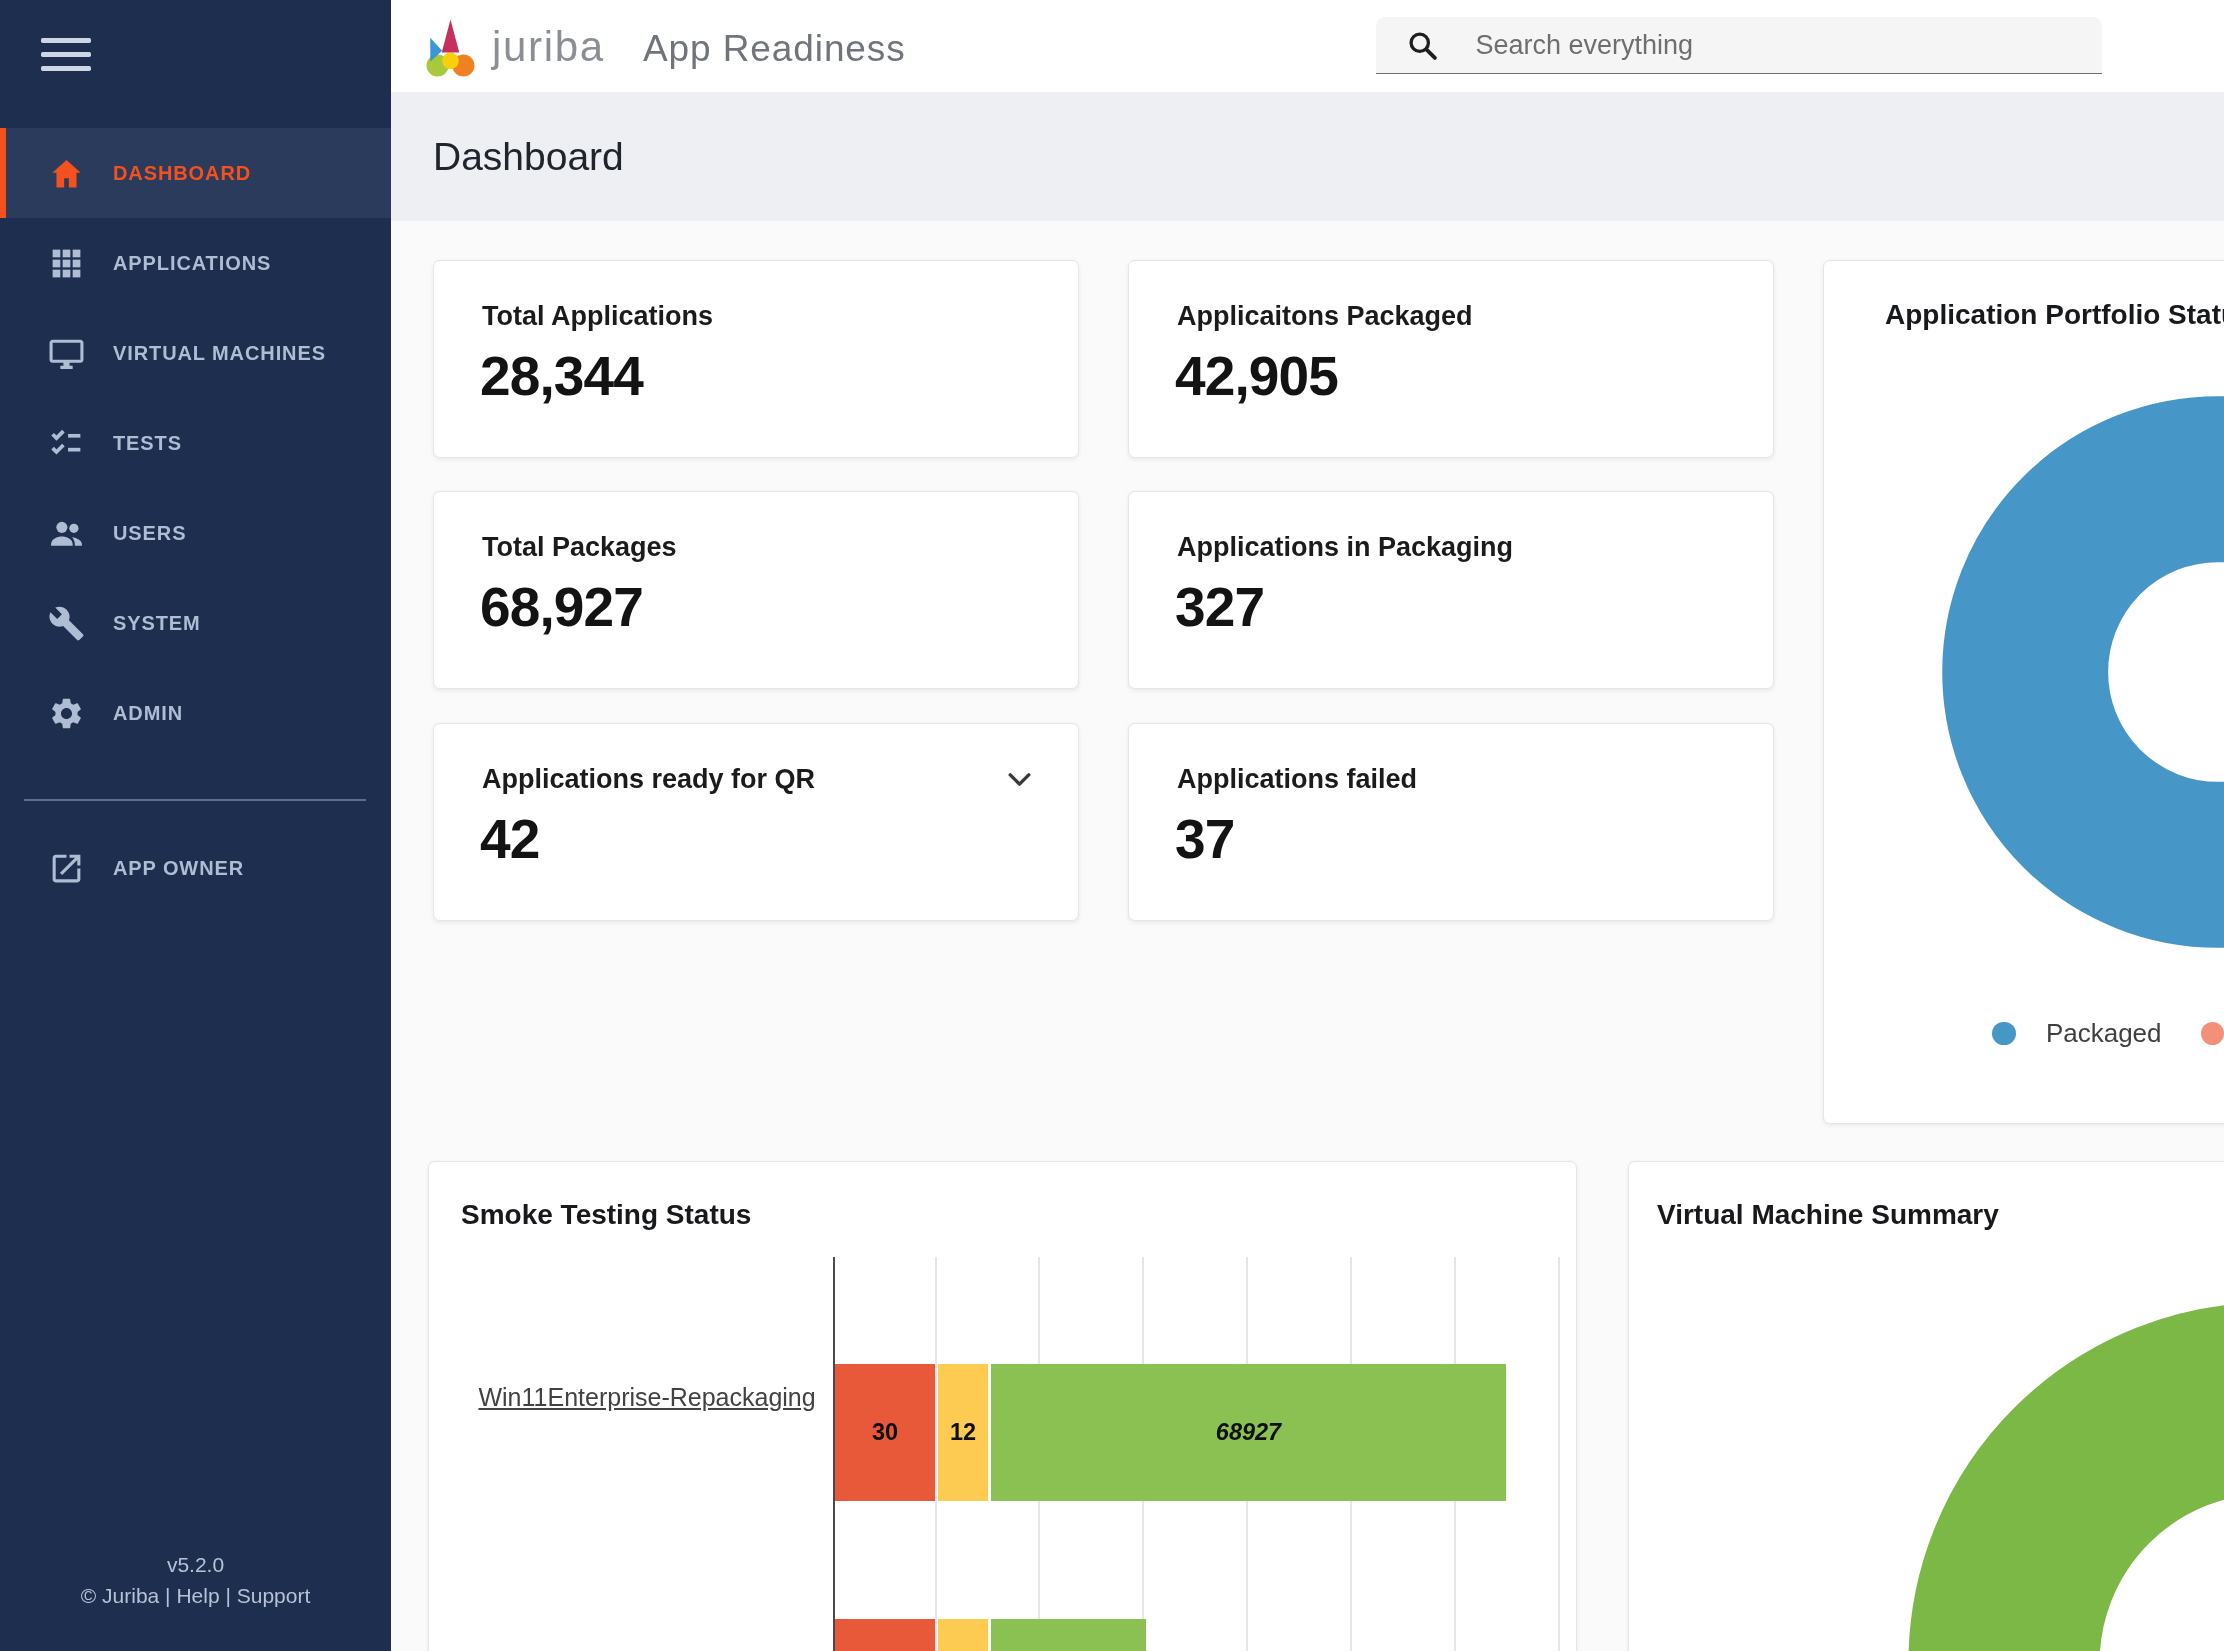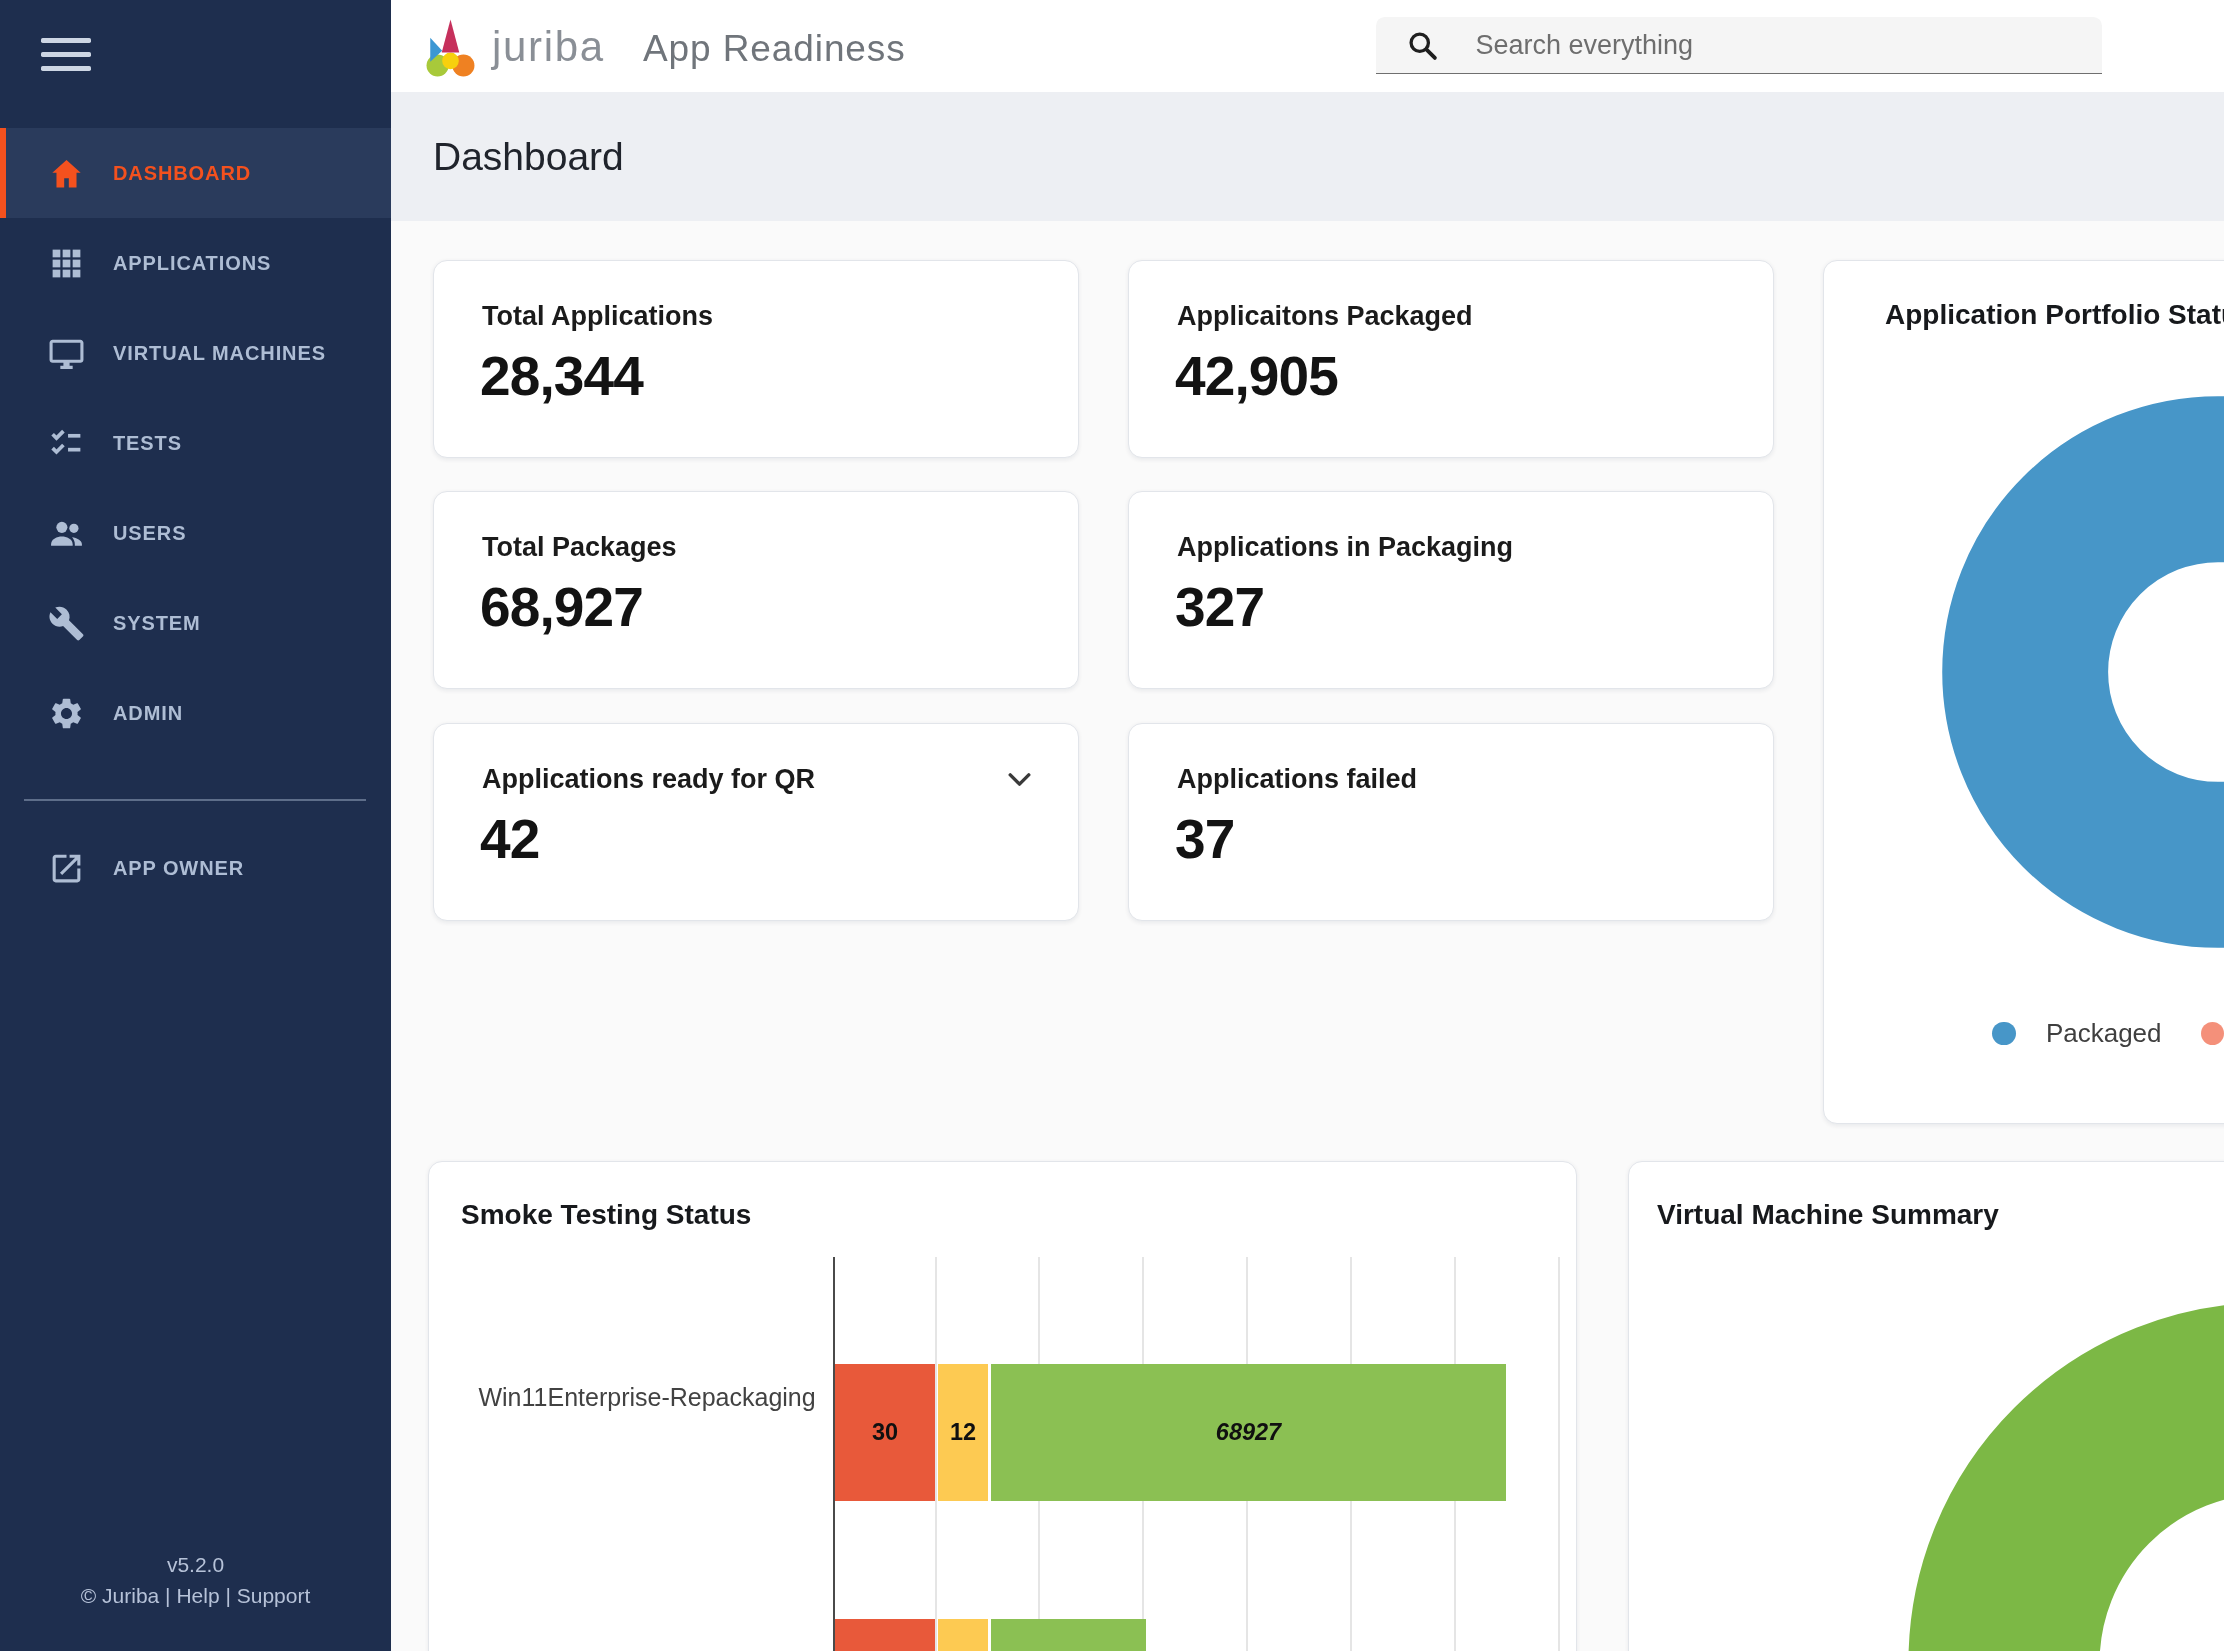--- a/index.html
+++ b/index.html
@@ -35,40 +35,40 @@
                 margin-left:35px;width:556px;font-family:inherit;}
   .search input::placeholder{color:#6e6e6e;}
 
   
   .titlebar{position:absolute;left:391px;top:92px;width:1834px;height:129px;background:#edeff3;
             display:flex;align-items:center;padding-left:42px;box-sizing:border-box;
             font-size:39px;color:#20242c;}
 
   
   .content{position:absolute;left:391px;top:222px;width:1834px;height:1430px;overflow:hidden;}
-  .card{position:absolute;background:#fff;border:0.9px solid #e2e5ea;border-radius:14px;
+  .card{position:absolute;background:#fff;border:0.9px solid #e2e5ea;border-radius:7px;
         box-shadow:0 1.7px 4.3px rgba(20,30,60,.07);box-sizing:border-box;}
   .stat-label{position:absolute;left:48px;top:40px;font-size:27px;font-weight:700;color:#1b1b1b;white-space:nowrap;}
   .stat-value{position:absolute;left:46px;top:83px;font-size:55px;font-weight:700;color:#131313;letter-spacing:-0.9px;}
   .chevron{position:absolute;right:40px;top:37px;width:37px;height:37px;cursor:pointer;}
 
   .card-title{position:absolute;font-size:28px;font-weight:700;color:#17191c;white-space:nowrap;}
 
   
   .donut-blue{position:absolute;left:90px;top:107px;}
   .legend{position:absolute;left:168px;top:757px;display:flex;align-items:center;
           font-size:26px;color:#3f3f3f;white-space:nowrap;}
   .legend-item{display:flex;align-items:center;cursor:pointer;gap:13px;}
   .legend-dot{width:23.5px;height:23.5px;border-radius:50%;margin-right:17.4px;flex:0 0 23.5px;}
 
   
   .axis{position:absolute;left:404px;top:95px;width:1.7px;height:583px;background:#4a4a4a;}
   .gridline{position:absolute;top:95px;width:1.7px;height:583px;background:#e5e5e5;}
   .cat-label{position:absolute;left:8.7px;top:209px;width:378px;height:52px;line-height:52px;
-             text-align:right;font-size:25px;color:#424242;white-space:nowrap;}
+             text-align:right;font-size:25px;color:#424242;white-space:nowrap;text-decoration:underline;}
   .seg{position:absolute;height:137px;display:flex;align-items:center;justify-content:center;
        font-size:23.5px;font-weight:700;color:#101010;}
   .bar1{top:166px;margin-top:36px;} .bar2{top:457px;}
 
   
   .donut-green{position:absolute;left:249px;top:110px;}
 </style>
 </head>
 <body>
 

